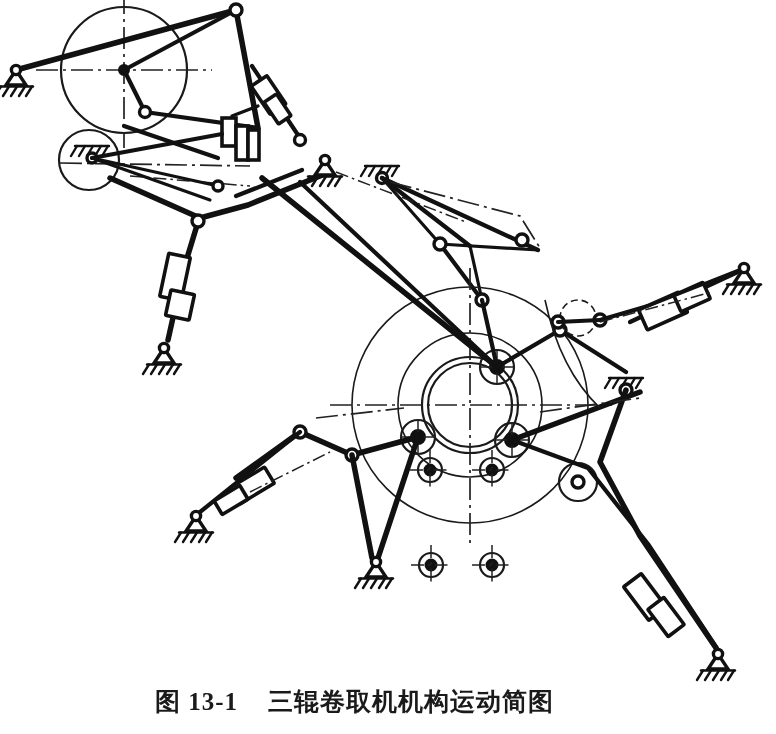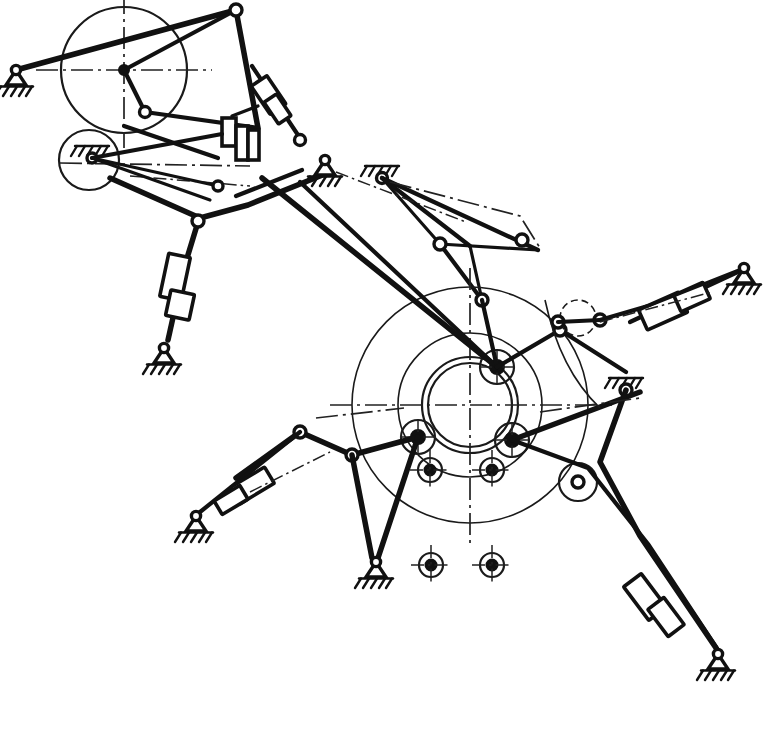--- a/index.html
+++ b/index.html
@@ -285,15 +285,20 @@
 
     <g transform="translate(431,565)">
         <use href="#xbear"></use>
       </g>
     <g transform="translate(492,565)">
         <use href="#xbear"></use>
       </g>
 
   </svg>
 
+  <div class="caption-bar">
+    <div class="caption-text">
+      <span class="caption-num">图 13-1</span><span>三辊卷取机机构运动简图</span>
+    </div>
+  </div>
 
 
 </div>
 
 </body></html>

